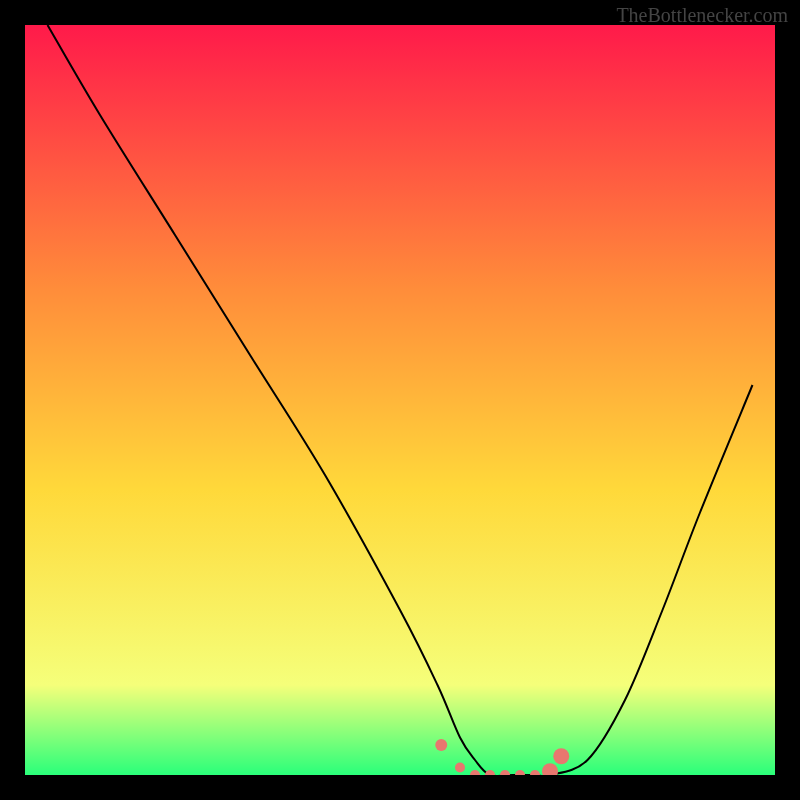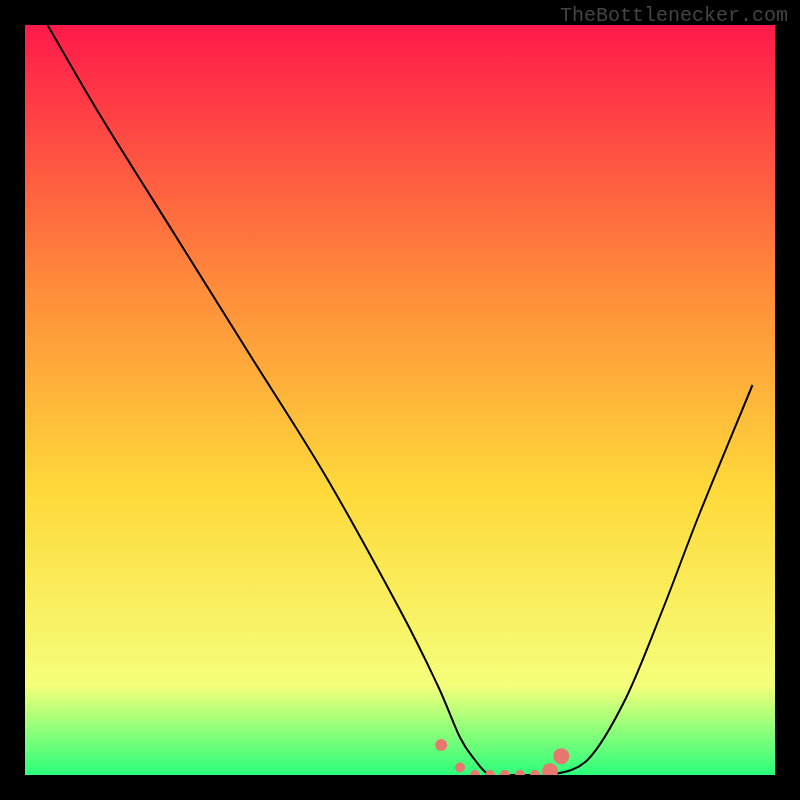--- a/index.html
+++ b/index.html
@@ -1,17 +1,17 @@
 <!DOCTYPE html>
 <html><head>
 <meta charset="utf-8">
 <style>
   * { margin: 0; padding: 0; box-sizing: border-box; }
   body { width: 800px; height: 800px; background: #000; position: relative; overflow: hidden; }
-  .watermark { position: absolute; top: 4px; right: 12px; color: #444; font-family: Liberation Mono, monospace; font-size: 20px; font-weight: 500; z-index: 10; }
+  .watermark { position: absolute; top: 4px; right: 12px; color: #444; font-family: Liberation Serif, serif; font-size: 20px; font-weight: 500; z-index: 10; }
   .plot-area { position: absolute; left: 25px; top: 25px; width: 750px; height: 750px; }
   .gradient-bg { position: absolute; left: 0; top: 0; width: 100%; height: 100%; }
   .curve-svg { position: absolute; left: 0; top: 0; width: 100%; height: 100%; }
 </style>
 </head>
 <body>
 
 <div class="watermark">TheBottlenecker.com</div>
 
 <div class="plot-area">

